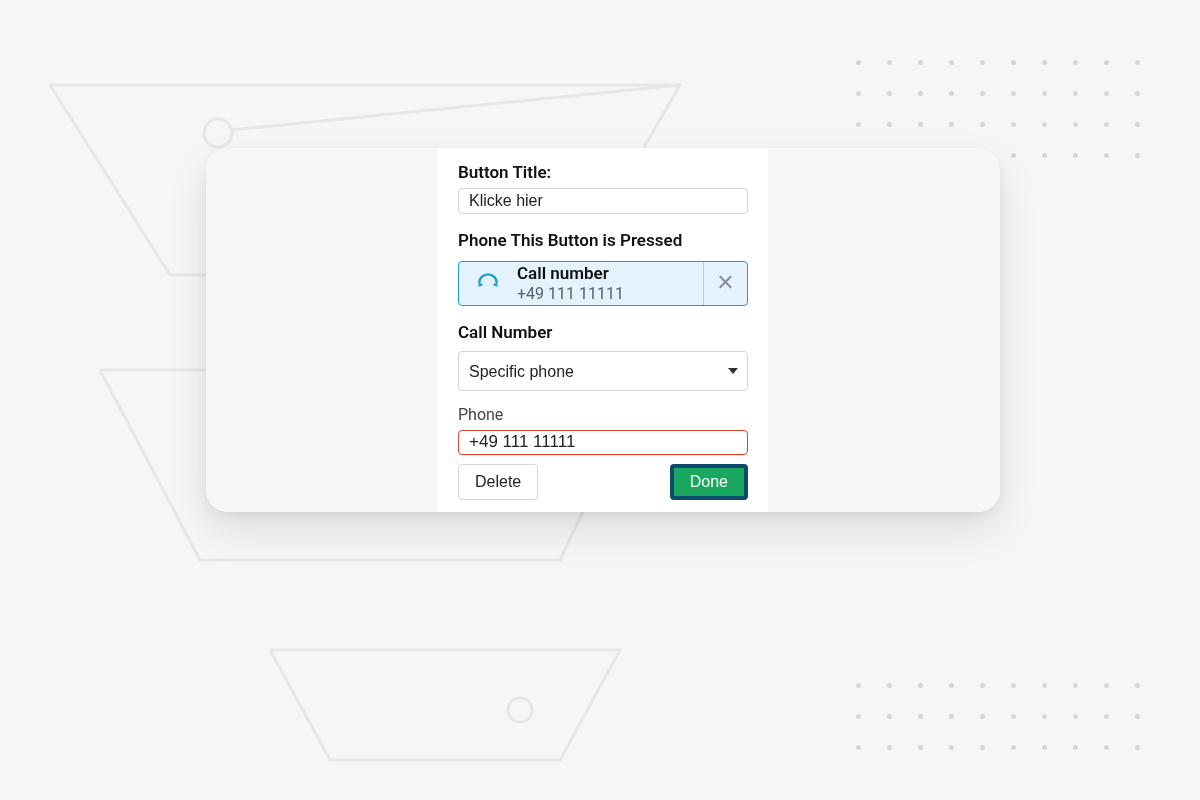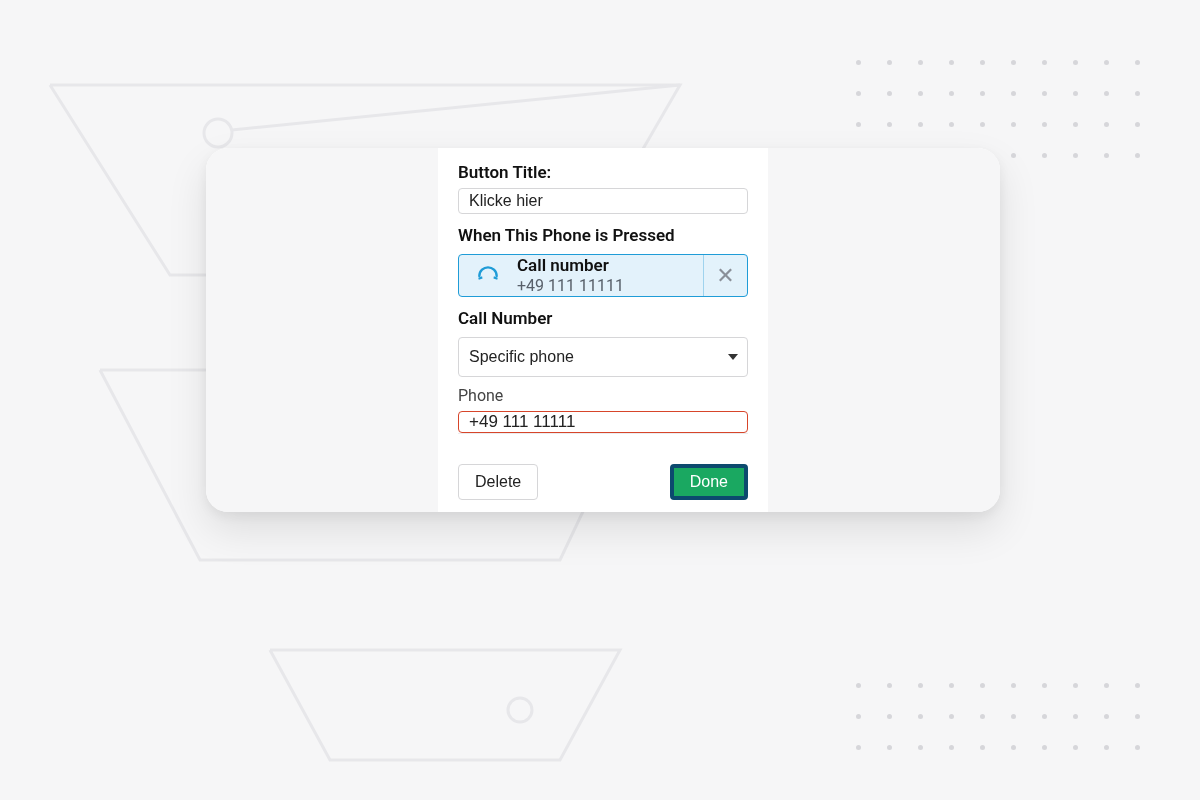--- a/index.html
+++ b/index.html
@@ -125,21 +125,21 @@
     border:1.5px solid #d7452a;
     border-radius:4px;
     padding:0 10px;
     font-size:17px;
     color:#222;
     background:#fff;
   }
 
   .footer-bar {
     margin-top:auto;
-    padding-top:30px;
+    padding-top:8px;
     border-top:1px solid #ececee;
     display:flex;
     justify-content:space-between;
     align-items:center;
   }
   .btn {
     height:36px;
     padding:0 16px;
     border-radius:4px;
     font-size:16px;
@@ -253,21 +253,21 @@
 <div class="card">
   <div class="gutter-left"></div>
 
   <div class="panel">
 
     <div class="label-strong">Button Title:</div>
     <input class="text-input" type="text" value="Klicke hier" style="">
 
     <div class="section-gap"></div>
 
-    <div class="label-strong">When This Phone is Pressed</div>
+    <div class="label-strong">Phone This Button is Pressed</div>
     <div style="height:8px"></div>
 
     <div class="action-card">
       <div class="icon-wrap">
         <svg class="phone-icon-svg" viewBox="0 0 24 24" fill="none" stroke="#1f9cd7" stroke-width="2.2" stroke-linecap="round">
           <path d="M4 12 C4 7, 8 4, 12 4 C16 4, 20 7, 20 12"></path>
           <path d="M3 13.5 L6.5 12.2 L7 14.2 L3.5 15.5 Z" fill="#1f9cd7" stroke="none"></path>
           <path d="M21 13.5 L17.5 12.2 L17 14.2 L20.5 15.5 Z" fill="#1f9cd7" stroke="none"></path>
         </svg>
       </div>

